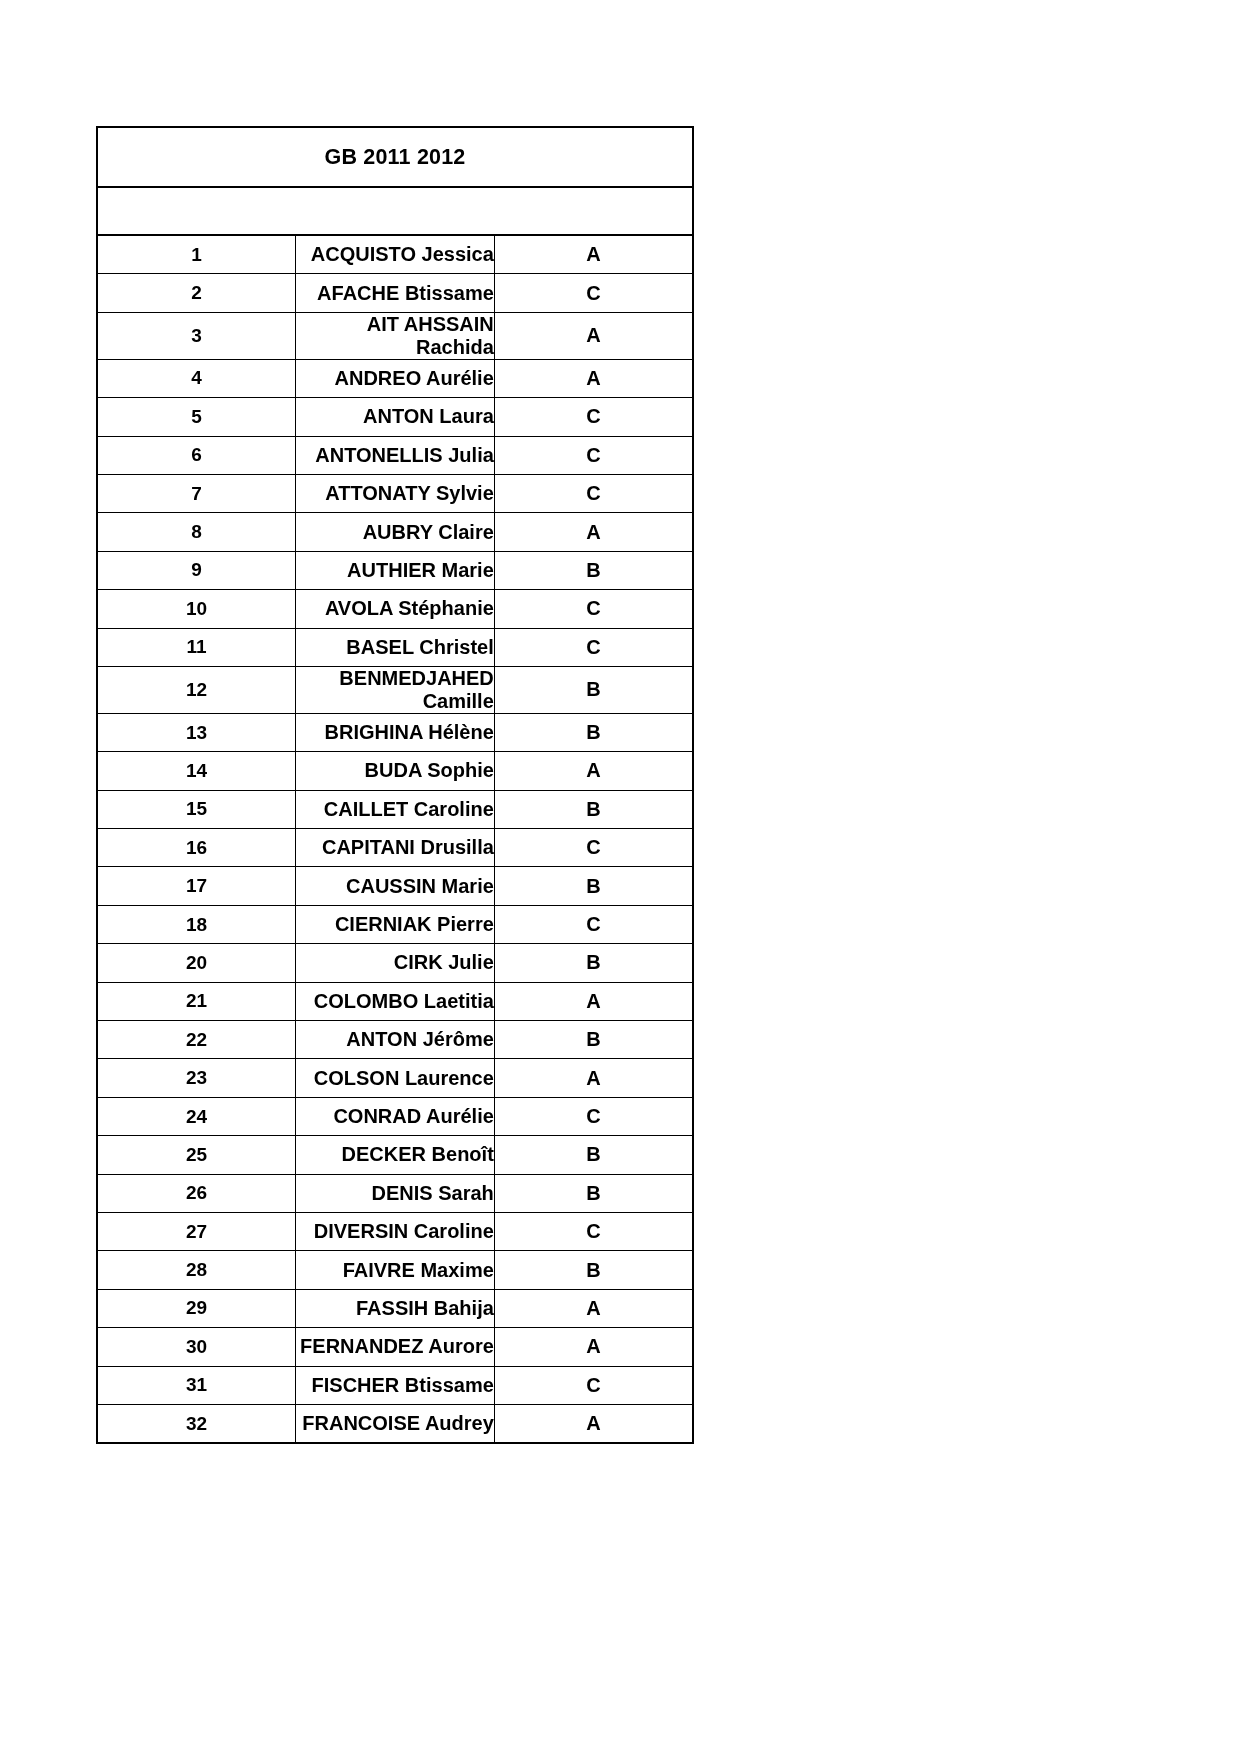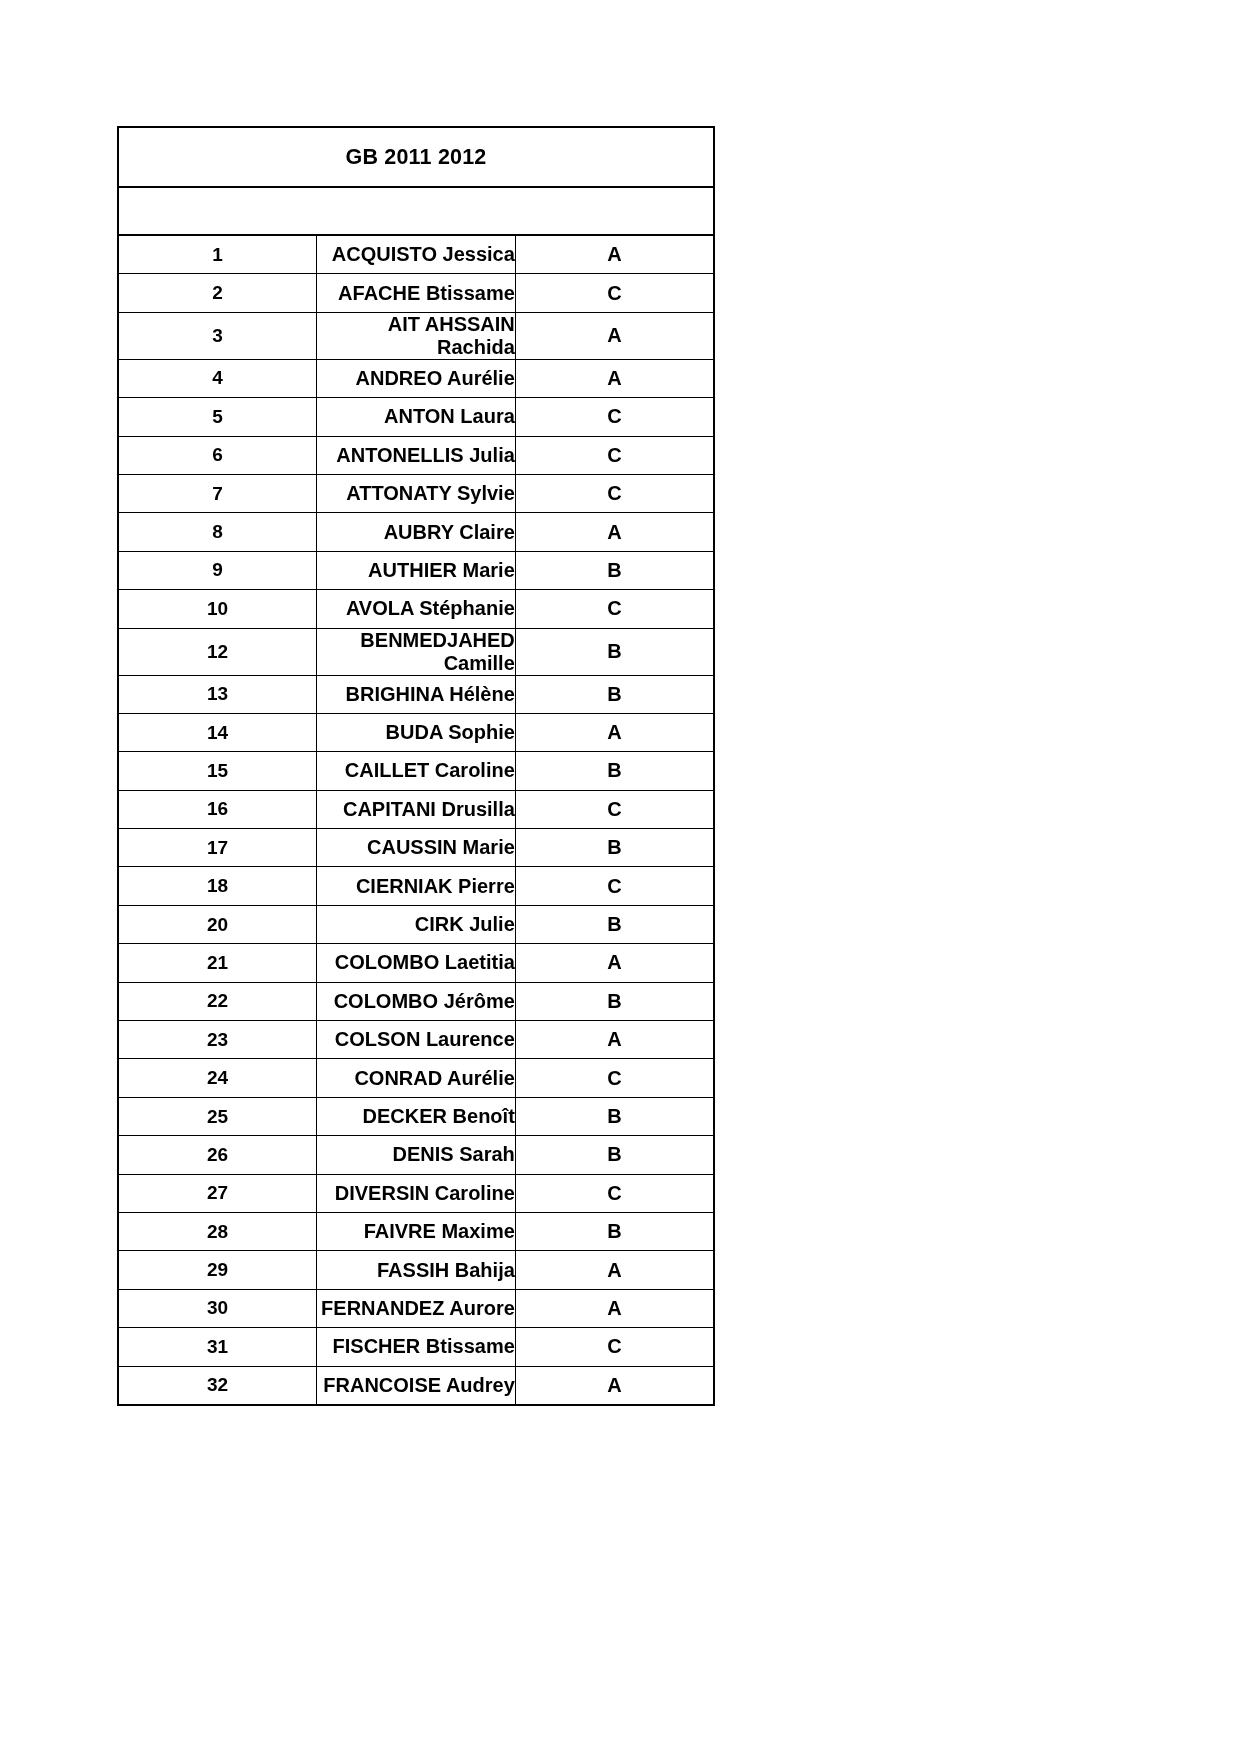--- a/index.html
+++ b/index.html
@@ -18,21 +18,21 @@
   .page {
     position: absolute;
     left: 0;
     top: 0;
     width: 1241px;
     height: 1754px;
     background: #ffffff;
   }
   .table-wrap {
     position: absolute;
-    left: 117px;
+    left: 96px;
     top: 126px;
     width: 598px;
   }
   table.roster {
     border-collapse: collapse;
     table-layout: fixed;
     width: 598px;
     border: 2px solid #000000;
   }
   table.roster td {
@@ -154,20 +154,25 @@
             <td class="col-num">9</td>
             <td class="col-name">AUTHIER Marie</td>
             <td class="col-grade">B</td>
           </tr>
           <tr class="data-row">
             <td class="col-num">10</td>
             <td class="col-name">AVOLA Stéphanie</td>
             <td class="col-grade">C</td>
           </tr>
           <tr class="data-row">
+            <td class="col-num">11</td>
+            <td class="col-name">BASEL Christel</td>
+            <td class="col-grade">C</td>
+          </tr>
+          <tr class="data-row">
             <td class="col-num">12</td>
             <td class="col-name">BENMEDJAHED Camille</td>
             <td class="col-grade">B</td>
           </tr>
           <tr class="data-row">
             <td class="col-num">13</td>
             <td class="col-name">BRIGHINA Hélène</td>
             <td class="col-grade">B</td>
           </tr>
           <tr class="data-row">
@@ -200,21 +205,21 @@
             <td class="col-name">CIRK Julie</td>
             <td class="col-grade">B</td>
           </tr>
           <tr class="data-row">
             <td class="col-num">21</td>
             <td class="col-name">COLOMBO Laetitia</td>
             <td class="col-grade">A</td>
           </tr>
           <tr class="data-row">
             <td class="col-num">22</td>
-            <td class="col-name">COLOMBO Jérôme</td>
+            <td class="col-name">ANTON Jérôme</td>
             <td class="col-grade">B</td>
           </tr>
           <tr class="data-row">
             <td class="col-num">23</td>
             <td class="col-name">COLSON Laurence</td>
             <td class="col-grade">A</td>
           </tr>
           <tr class="data-row">
             <td class="col-num">24</td>
             <td class="col-name">CONRAD Aurélie</td>

